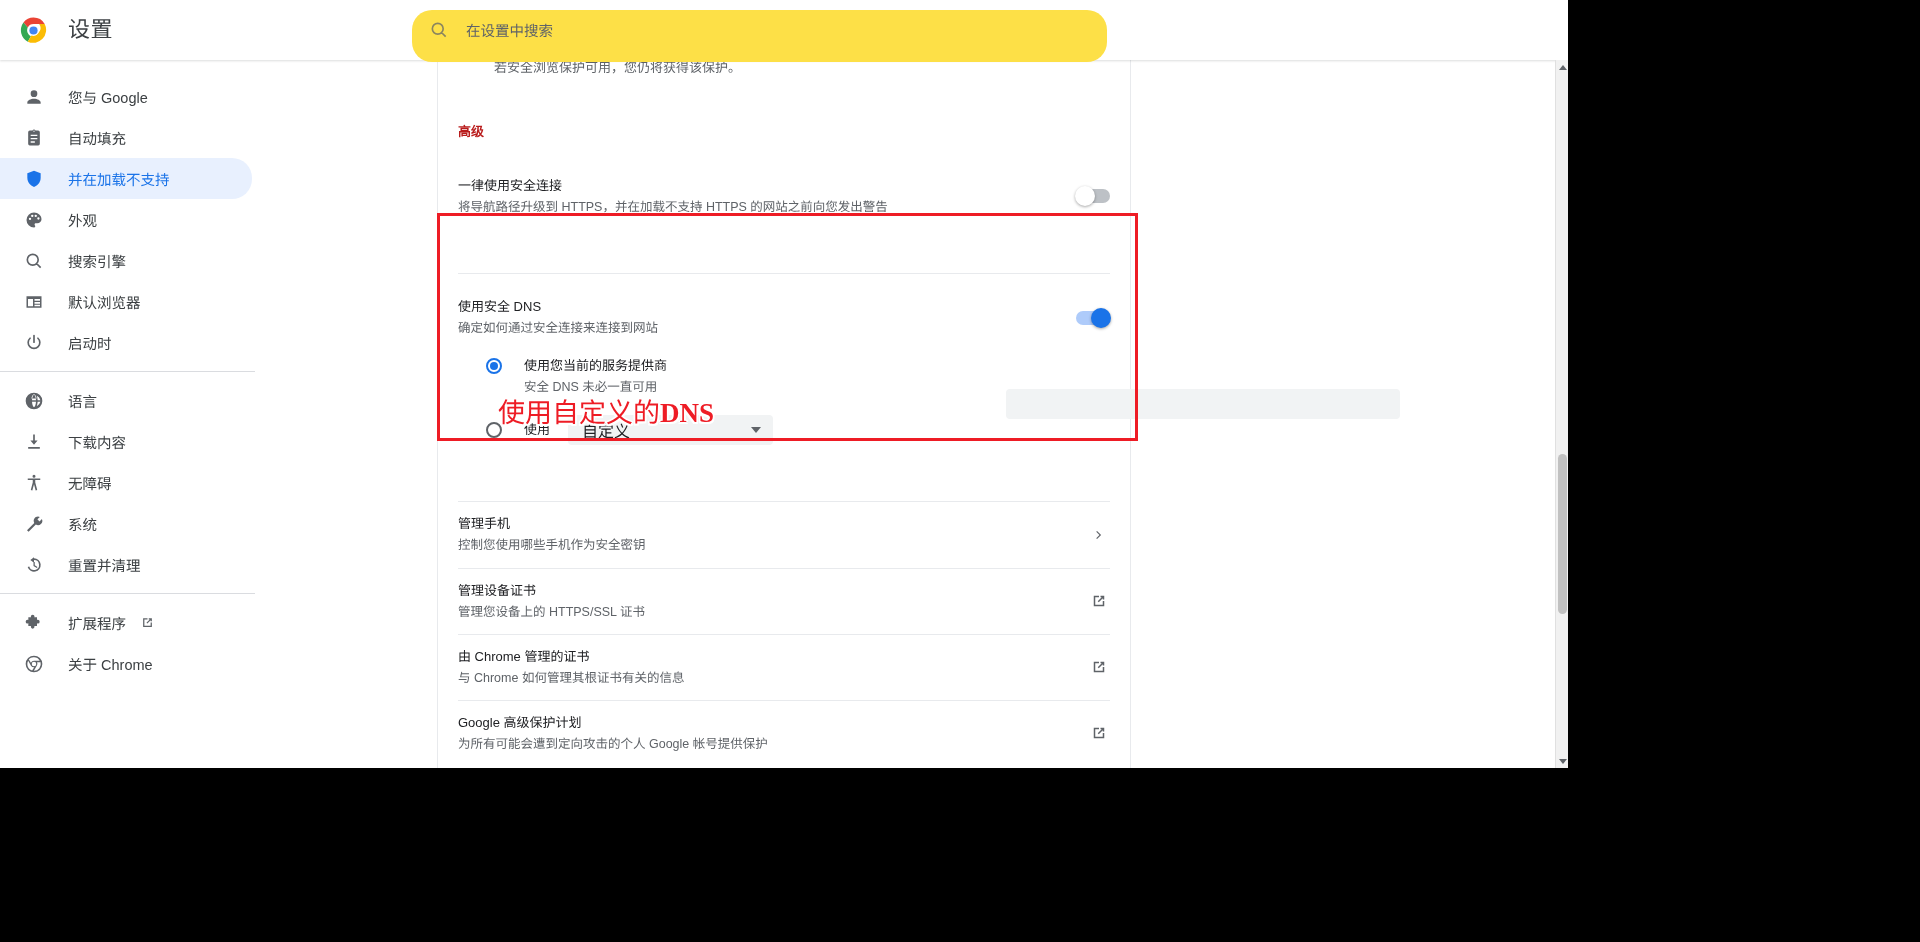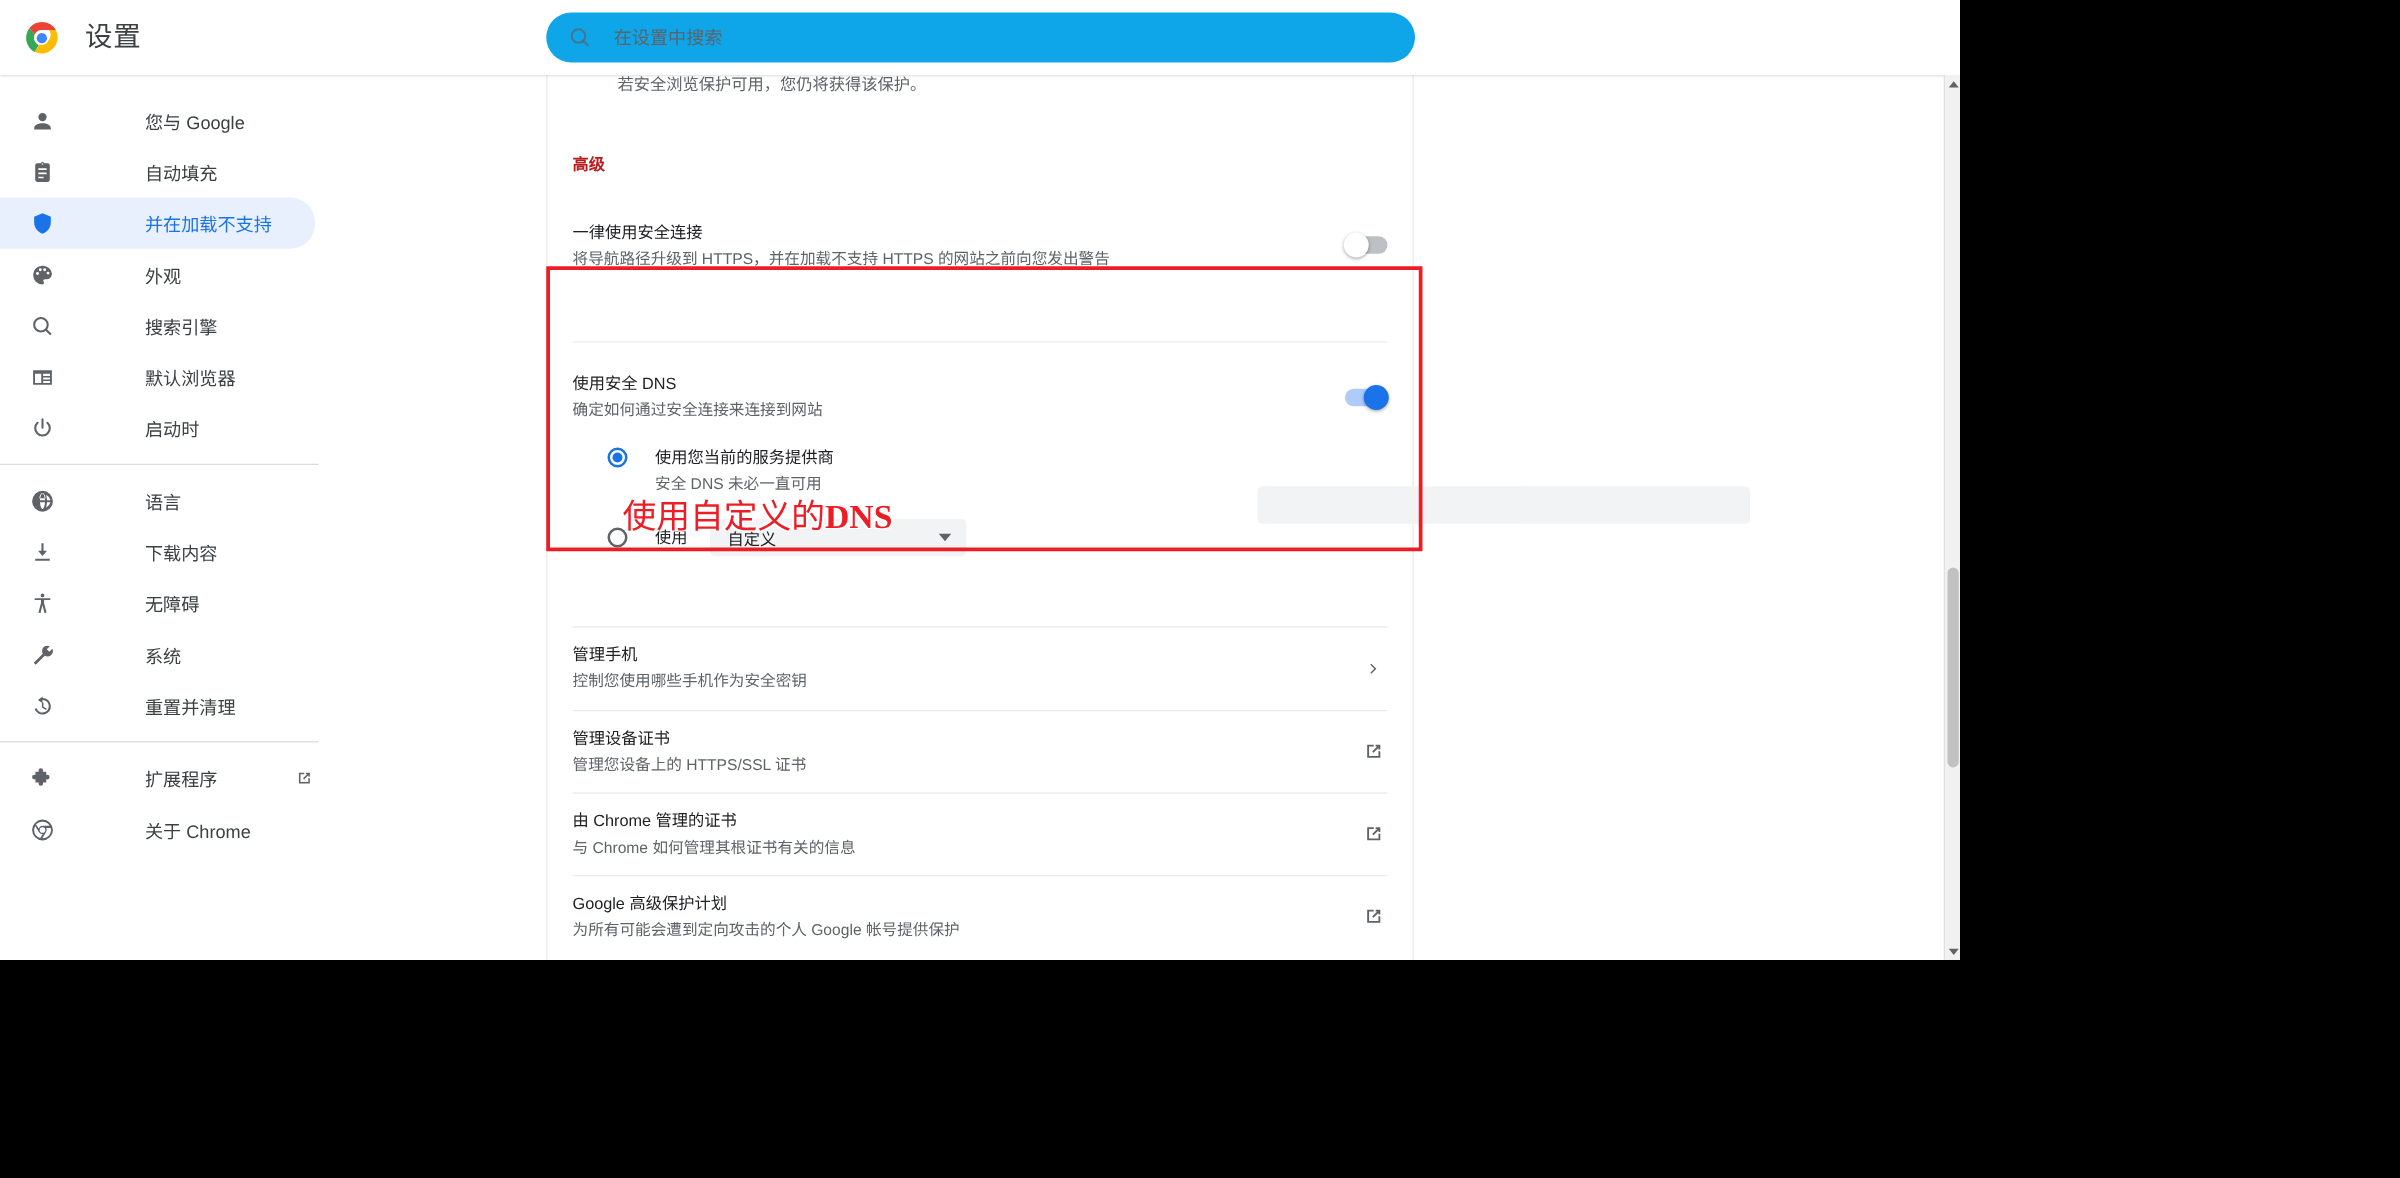--- a/index.html
+++ b/index.html
@@ -43,23 +43,23 @@
   .settings-title {
     position: absolute;
     left: 68px; top: 14px;
     font-size: 22px;
     color: #3c4043;
     letter-spacing: .5px;
     line-height: 32px;
   }
   .search-wrap {
     position: absolute;
-    left: 437px; top: 10px;
-    width: 695px; height: 40px;
-    background: #0ea5e9;
+    left: 412px; top: 10px;
+    width: 695px; height: 52px;
+    background: #fde047;
     border-radius: 20px;
   }
   .search-icon {
     position: absolute;
     left: 17px; top: 10px;
     width: 20px; height: 20px;
     opacity: .72;
   }
   .search-input {
     position: absolute;
@@ -93,21 +93,20 @@
   .nav-item {
     position: relative;
     display: flex;
     align-items: center;
     height: 41px;
     padding-left: 24px;
     margin-right: 3px;
     border-radius: 0 20px 20px 0;
     cursor: pointer;
     box-sizing: border-box;
-    gap: 48px;
   }
   .nav-item .nav-ico {
     width: 20px; height: 20px;
     flex: 0 0 20px;
     display: block;
     fill: #5f6368;
   }
   .nav-item .nav-label {
     margin-left: 24px;
     font-size: 14.5px;
@@ -286,21 +285,21 @@
     width: 205px;
     height: 30px;
     background: #f1f3f4;
     border-radius: 4px;
     display: flex;
     align-items: center;
     cursor: pointer;
   }
   .select .sel-value {
     margin-left: 14px;
-    font-size: 13px;
+    font-size: 16px;
     color: #202124;
   }
   .select .caret {
     position: absolute;
     right: 12px; top: 12px;
     width: 0; height: 0;
     border-left: 5px solid transparent;
     border-right: 5px solid transparent;
     border-top: 6px solid #5f6368;
   }

